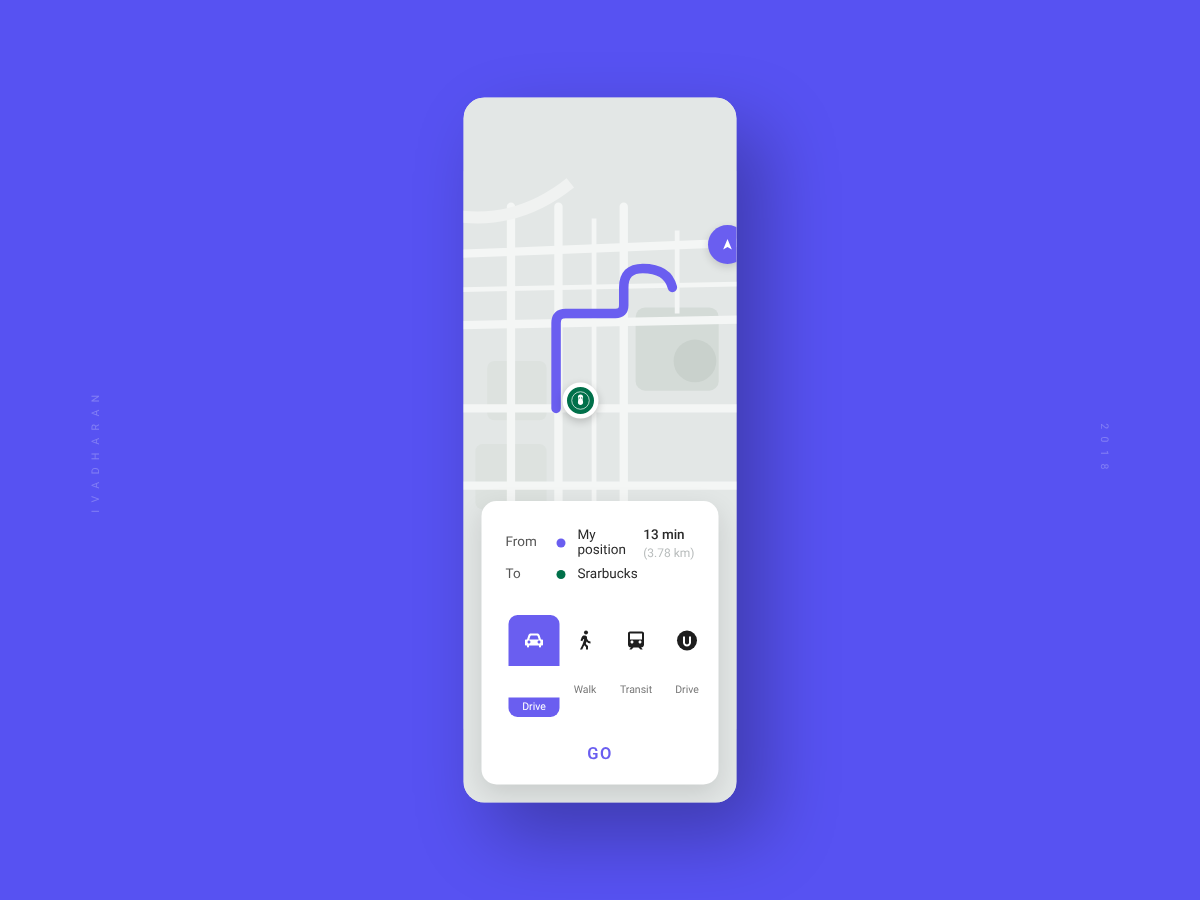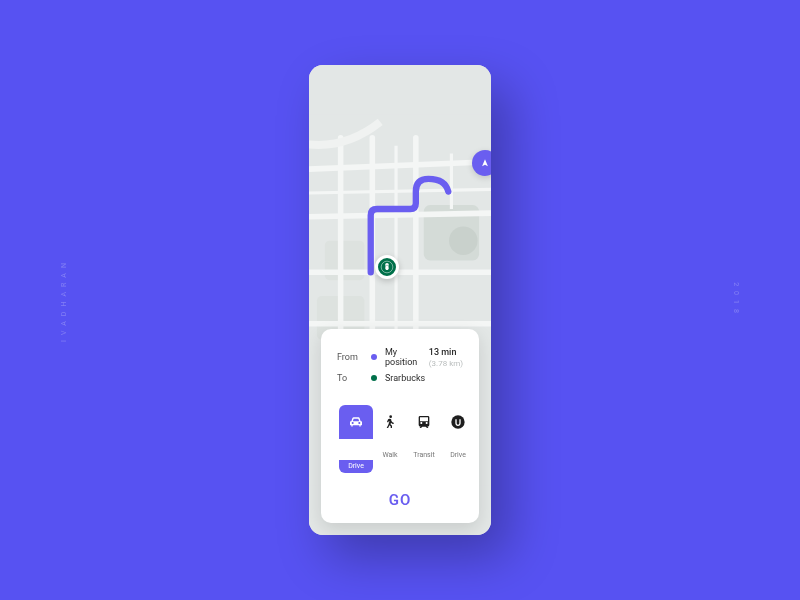--- a/index.html
+++ b/index.html
@@ -129,21 +129,21 @@
   .mode svg { width: 16px; height: 16px; fill: #1e1e1e; }
   .mode.active svg { fill: #fff; }
   .mode .mlabel { font-size: 7px; color: #777; margin-top: 12px; }
   .mode.active .mlabel { color: #fff; background: #6a5ef0; width: 34px; text-align: center; padding-bottom: 3px; border-radius: 0 0 6px 6px; margin-top: -2px; padding-top: 2px;}
   .mode.active { position: relative; gap: 23px; }
   .mode.active .icon-box { border-radius: 6px 6px 0 0; }
 
   .go {
     text-align: center;
     margin-top: 14px;
-    font-size: 15px;
+    font-size: 11px;
     font-weight: 600;
     color: #6a5ef0;
     letter-spacing: 1px;
     cursor: pointer;
     padding: 4px;
   }
 </style>
 </head>
 <body>
 

